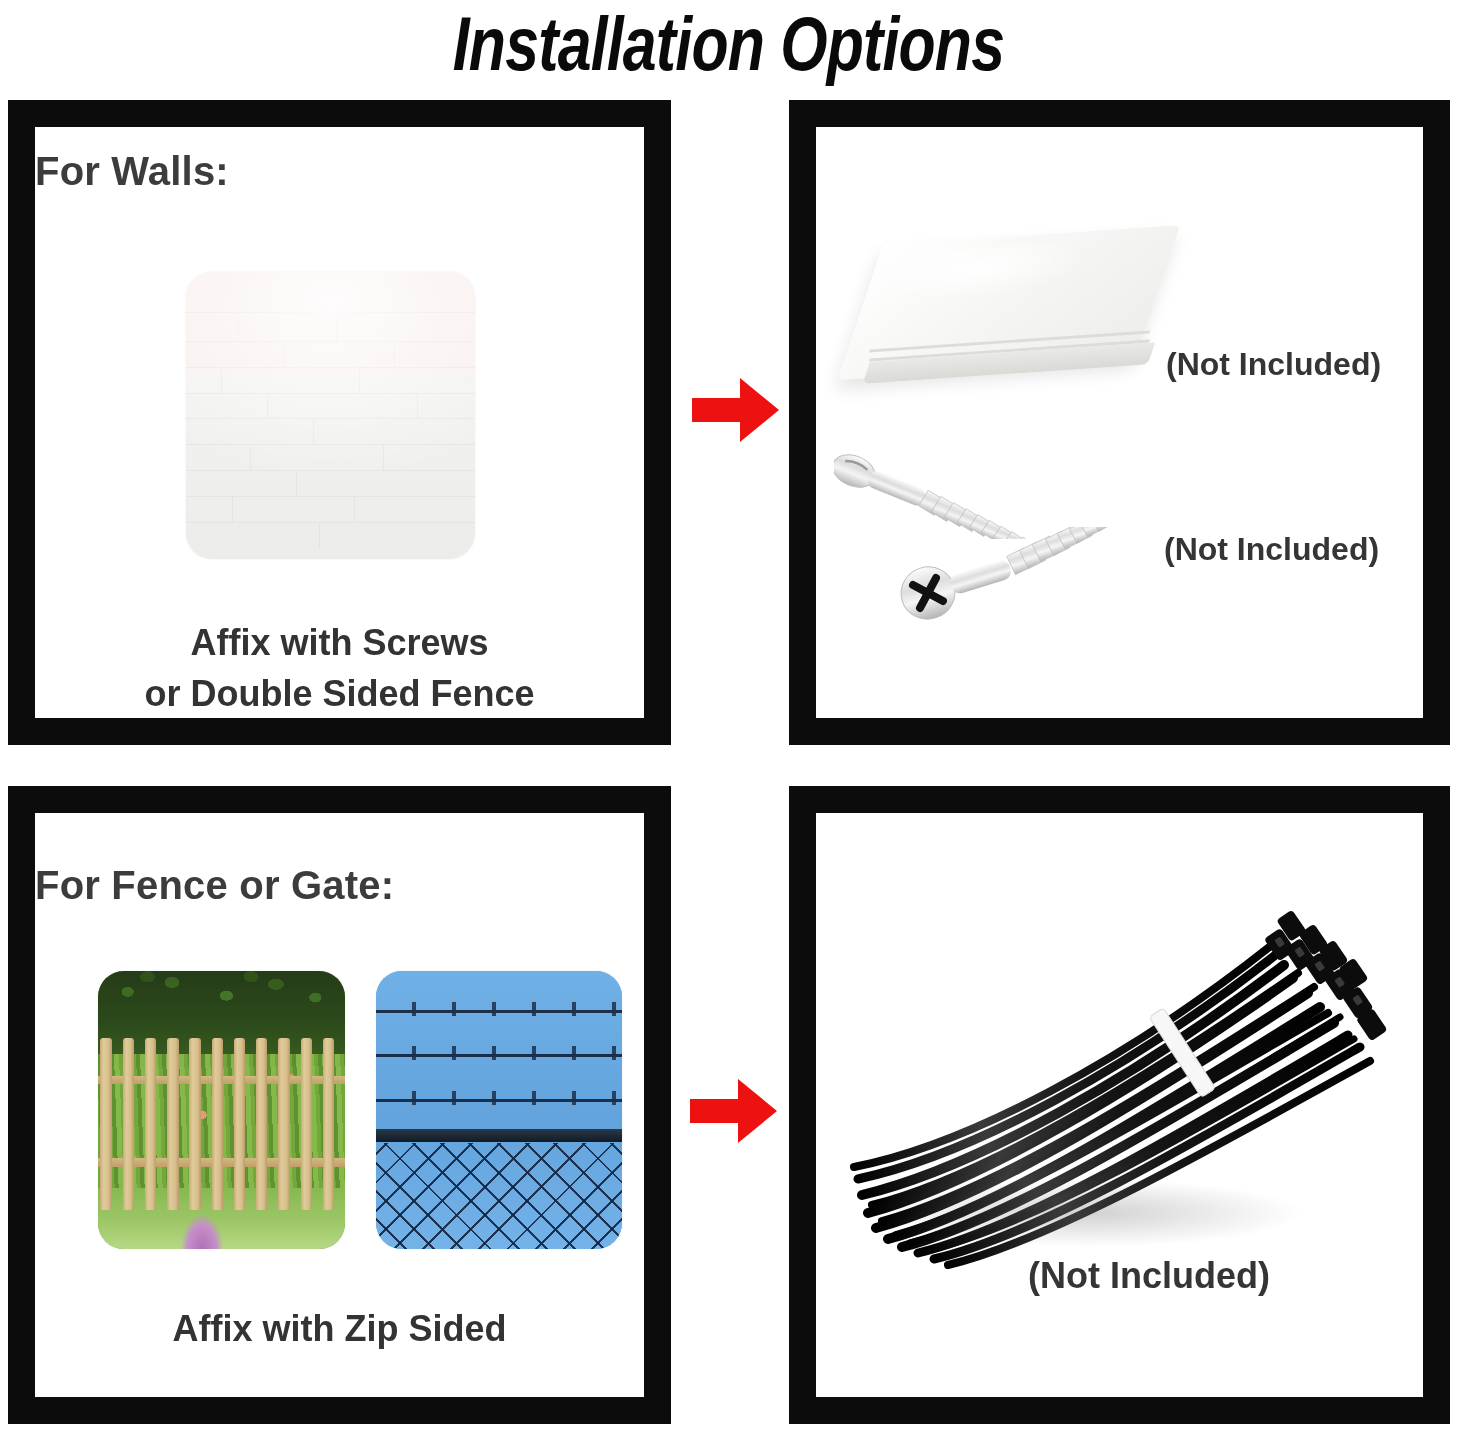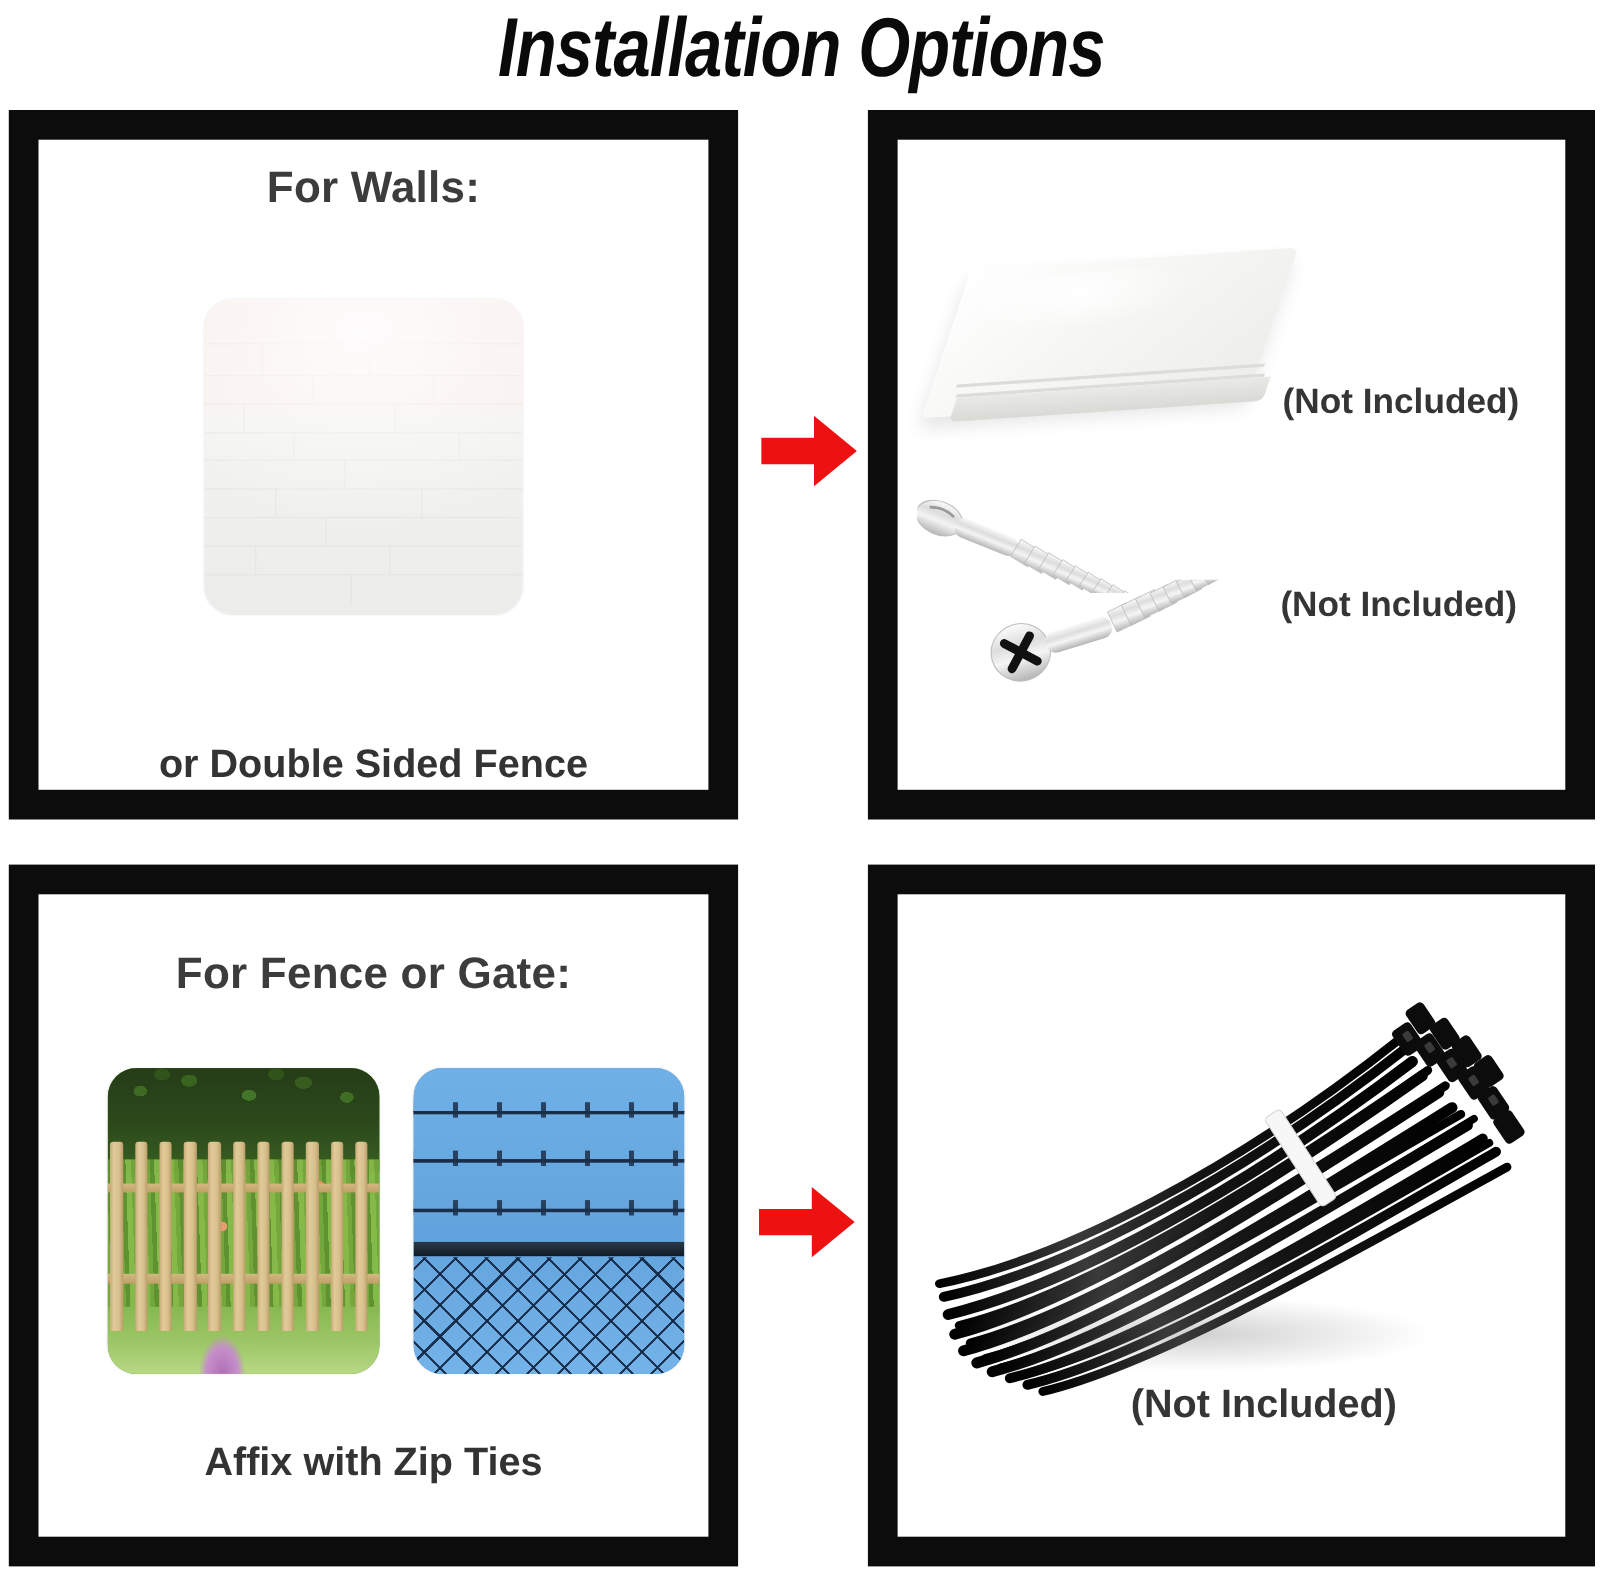--- a/index.html
+++ b/index.html
@@ -31,21 +31,21 @@
   }
   #panel-walls{left:8px;  top:100px;  width:663px; height:645px;}
   #panel-hw   {left:789px;top:100px;  width:661px; height:645px;}
   #panel-fence{left:8px;  top:786px;  width:663px; height:638px;}
   #panel-ties {left:789px;top:786px;  width:661px; height:638px;}
 
   .panel-inner{position:absolute;left:0;top:0;right:0;bottom:0;overflow:hidden;}
 
   
   .heading{
-    position:absolute;width:100%;text-align:center;
+    position:absolute;width:100%;
     font-size:40px;font-weight:bold;color:#3c3c3c;
     letter-spacing:0.2px;
   }
   .caption{
     position:absolute;width:100%;text-align:center;
     font-size:36px;font-weight:bold;color:#333333;
     line-height:1.42;
   }
   .note{
     position:absolute;
@@ -199,20 +199,21 @@
           <b style="top:60%;height:9%;left:22%"></b>
           <b style="top:60%;height:9%;left:68%"></b>
           <b style="top:69%;height:9%;left:38%"></b>
           <b style="top:78%;height:9%;left:16%"></b>
           <b style="top:78%;height:9%;left:58%"></b>
           <b style="top:87%;height:9%;left:46%"></b>
         </div>
         <div class="wall-sheen"></div>
       </div>
 
+      <div class="caption" style="top:490px;">Affix with Screws</div>
       <div class="caption" style="top:541px;">or Double Sided Fence</div>
     </div>
   </div>
 
   <div class="arrow" style="left:692px;top:376px;">
     <svg width="88" height="68" viewBox="0 0 88 68" aria-hidden="true">
       <path d="M0 22 L48 22 L48 2 L87 34 L48 66 L48 46 L0 46 Z" fill="#ee1111"></path>
     </svg>
   </div>
 
@@ -330,21 +331,21 @@
         <div class="barbspikes" style="top:11%"></div>
         <div class="barb" style="top:14%"></div>
         <div class="barbspikes" style="top:27%"></div>
         <div class="barb" style="top:30%"></div>
         <div class="barbspikes" style="top:43%"></div>
         <div class="barb" style="top:46%"></div>
         <div class="toprail" style="top:57%"></div>
         <div class="mesh" style="top:62%;height:38%;"></div>
       </div>
 
-      <div class="caption" style="top:490px;">Affix with Zip Ties</div>
+      <div class="caption" style="top:490px;">Affix with Zip Sided</div>
     </div>
   </div>
 
   <div class="arrow" style="left:690px;top:1077px;">
     <svg width="88" height="68" viewBox="0 0 88 68" aria-hidden="true">
       <path d="M0 22 L48 22 L48 2 L87 34 L48 66 L48 46 L0 46 Z" fill="#ee1111"></path>
     </svg>
   </div>
 
   <div class="panel" id="panel-ties">

